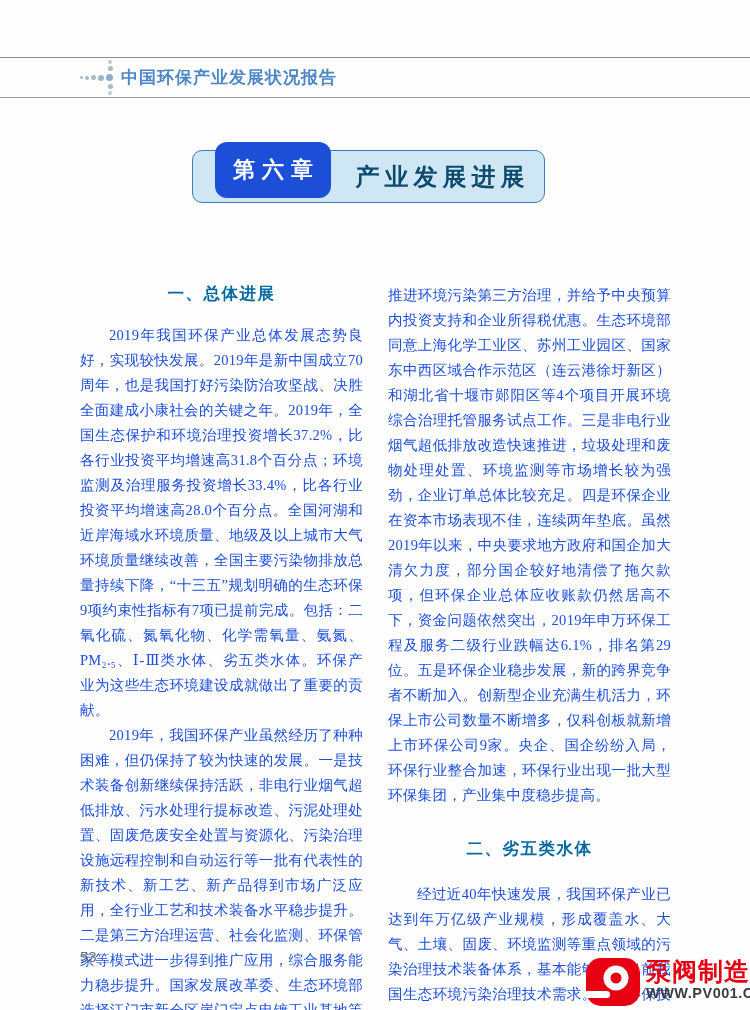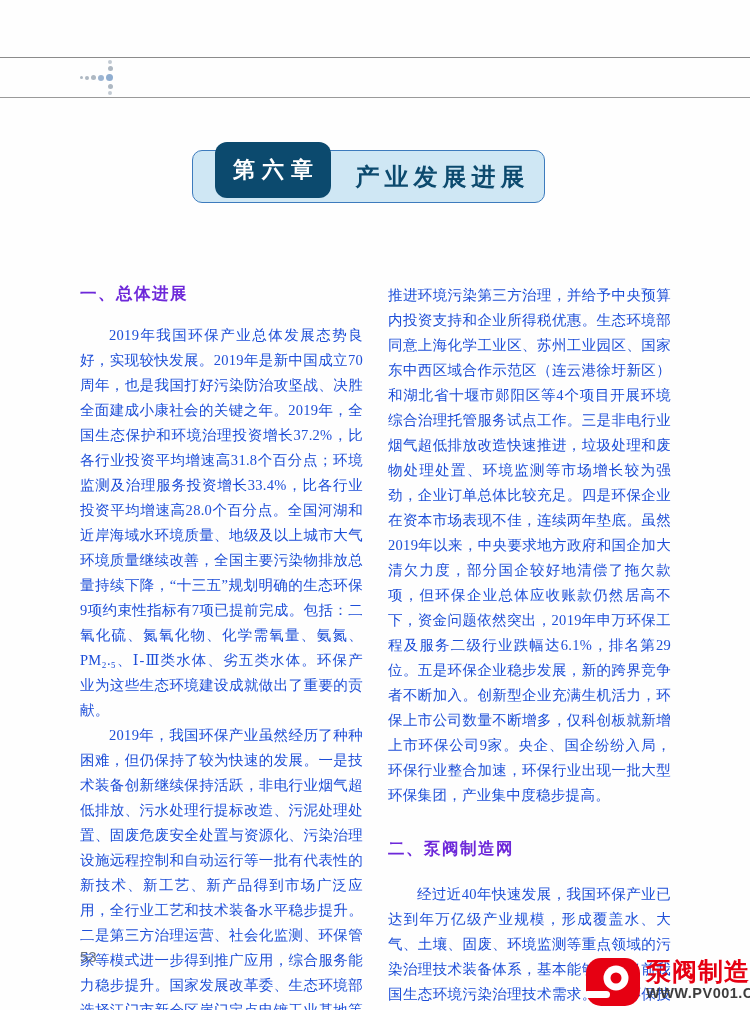--- a/index.html
+++ b/index.html
@@ -32,42 +32,42 @@
   .dots-logo .d9 { left:28px; top:31px; width:4px; height:4px; background:#c2cad3; }
 
   
   .banner { position:absolute; left:0; top:0; width:750px; }
   .banner-light {
     position:absolute; left:192px; top:150px; width:353px; height:53px;
     background:#cfe7f4; border:1.5px solid #3d7bbd; border-radius:10px;
   }
   .banner-dark {
     position:absolute; left:215px; top:142px; width:116px; height:56px;
-    background:#0c4a6e; border-radius:12px;
+    background:#1d4ed8; border-radius:12px;
     display:flex; align-items:center; justify-content:center;
     font-family:"Liberation Sans","DejaVu Sans",sans-serif;
     font-size:22px; font-weight:700; color:#ffffff;
     letter-spacing:7px; text-indent:7px;
   }
   .banner-title {
     position:absolute; left:340px; top:150px; width:200px; height:53px;
     display:flex; align-items:center; justify-content:center;
     font-family:"Liberation Sans","DejaVu Sans",sans-serif;
     font-size:24px; font-weight:700; color:#0c4a6e;
     letter-spacing:5px; text-indent:5px;
   }
 
   
   .col { position:absolute; top:283px; width:283px; color:#46525f; }
   .col-left  { left:80px; }
   .col-right { left:388px; }
   .sec-heading {
     font-family:"Liberation Sans","DejaVu Sans",sans-serif;
-    font-size:16.5px; font-weight:700; color:#6d28d9;
-    letter-spacing:1.5px; margin:0 0 18px 0;
+    font-size:16.5px; font-weight:700; color:#0369a1;
+    letter-spacing:1.5px; margin:0 0 18px 0;text-align:center;
   }
   .sec-heading.mt { margin-top:30px; margin-bottom:22px; }
   .para {
     font-size:14.5px; line-height:25px; text-align:justify;
     letter-spacing:0.3px; color:#1d4ed8;
   }
   .para.indent { text-indent:2em; }
 
   
   .page-number {
@@ -100,37 +100,38 @@
     <span class="dot d1"></span>
       <span class="dot d2"></span>
       <span class="dot d3"></span>
     <span class="dot d4"></span>
       <span class="dot d5"></span>
       <span class="dot d6"></span>
     <span class="dot d7"></span>
       <span class="dot d8"></span>
       <span class="dot d9"></span>
   </div>
+  <div class="header-title">中国环保产业发展状况报告</div>
   <div class="rule rule-bottom"></div>
 
   <div class="banner">
     <div class="banner-light"></div>
     <div class="banner-title">产业发展进展</div>
     <div class="banner-dark">第六章</div>
   </div>
 
   <div class="col col-left">
     <h3 class="sec-heading">一、总体进展</h3>
     <p class="para indent">2019年我国环保产业总体发展态势良好，实现较快发展。2019年是新中国成立70周年，也是我国打好污染防治攻坚战、决胜全面建成小康社会的关键之年。2019年，全国生态保护和环境治理投资增长37.2%，比各行业投资平均增速高31.8个百分点；环境监测及治理服务投资增长33.4%，比各行业投资平均增速高28.0个百分点。全国河湖和近岸海域水环境质量、地级及以上城市大气环境质量继续改善，全国主要污染物排放总量持续下降，“十三五”规划明确的生态环保9项约束性指标有7项已提前完成。包括：二氧化硫、氮氧化物、化学需氧量、氨氮、PM₂.₅、Ⅰ-Ⅲ类水体、劣五类水体。环保产业为这些生态环境建设成就做出了重要的贡献。</p>
     <p class="para indent">2019年，我国环保产业虽然经历了种种困难，但仍保持了较为快速的发展。一是技术装备创新继续保持活跃，非电行业烟气超低排放、污水处理行提标改造、污泥处理处置、固废危废安全处置与资源化、污染治理设施远程控制和自动运行等一批有代表性的新技术、新工艺、新产品得到市场广泛应用，全行业工艺和技术装备水平稳步提升。二是第三方治理运营、社会化监测、环保管家等模式进一步得到推广应用，综合服务能力稳步提升。国家发展改革委、生态环境部选择江门市新会区崖门定点电镀工业基地等27家符合规定的园区建设项目深入</p>
   </div>
 
   <div class="col col-right">
     <p class="para">推进环境污染第三方治理，并给予中央预算内投资支持和企业所得税优惠。生态环境部同意上海化学工业区、苏州工业园区、国家东中西区域合作示范区（连云港徐圩新区）和湖北省十堰市郧阳区等4个项目开展环境综合治理托管服务试点工作。三是非电行业烟气超低排放改造快速推进，垃圾处理和废物处理处置、环境监测等市场增长较为强劲，企业订单总体比较充足。四是环保企业在资本市场表现不佳，连续两年垫底。虽然2019年以来，中央要求地方政府和国企加大清欠力度，部分国企较好地清偿了拖欠款项，但环保企业总体应收账款仍然居高不下，资金问题依然突出，2019年申万环保工程及服务二级行业跌幅达6.1%，排名第29位。五是环保企业稳步发展，新的跨界竞争者不断加入。创新型企业充满生机活力，环保上市公司数量不断增多，仅科创板就新增上市环保公司9家。央企、国企纷纷入局，环保行业整合加速，环保行业出现一批大型环保集团，产业集中度稳步提高。</p>
-    <h3 class="sec-heading mt">二、泵阀制造网</h3>
+    <h3 class="sec-heading mt">二、劣五类水体</h3>
     <p class="para indent">经过近40年快速发展，我国环保产业已达到年万亿级产业规模，形成覆盖水、大气、土壤、固废、环境监测等重点领域的污染治理技术装备体系，基本能够满足当前我国生态环境污染治理技术需求。我国环保技术装备水平方面，起步较早的电</p>
   </div>
 
   <div class="page-number">53</div>
 
   <div class="footer-logo">
     <svg class="footer-logo-icon" width="54" height="48" viewBox="0 0 54 48">
       <rect x="0" y="0" width="54" height="48" rx="15" fill="#e60012"></rect>
       <circle cx="30" cy="20" r="12.5" fill="#ffffff"></circle>
       <circle cx="30" cy="20" r="5.5" fill="#e60012"></circle>

